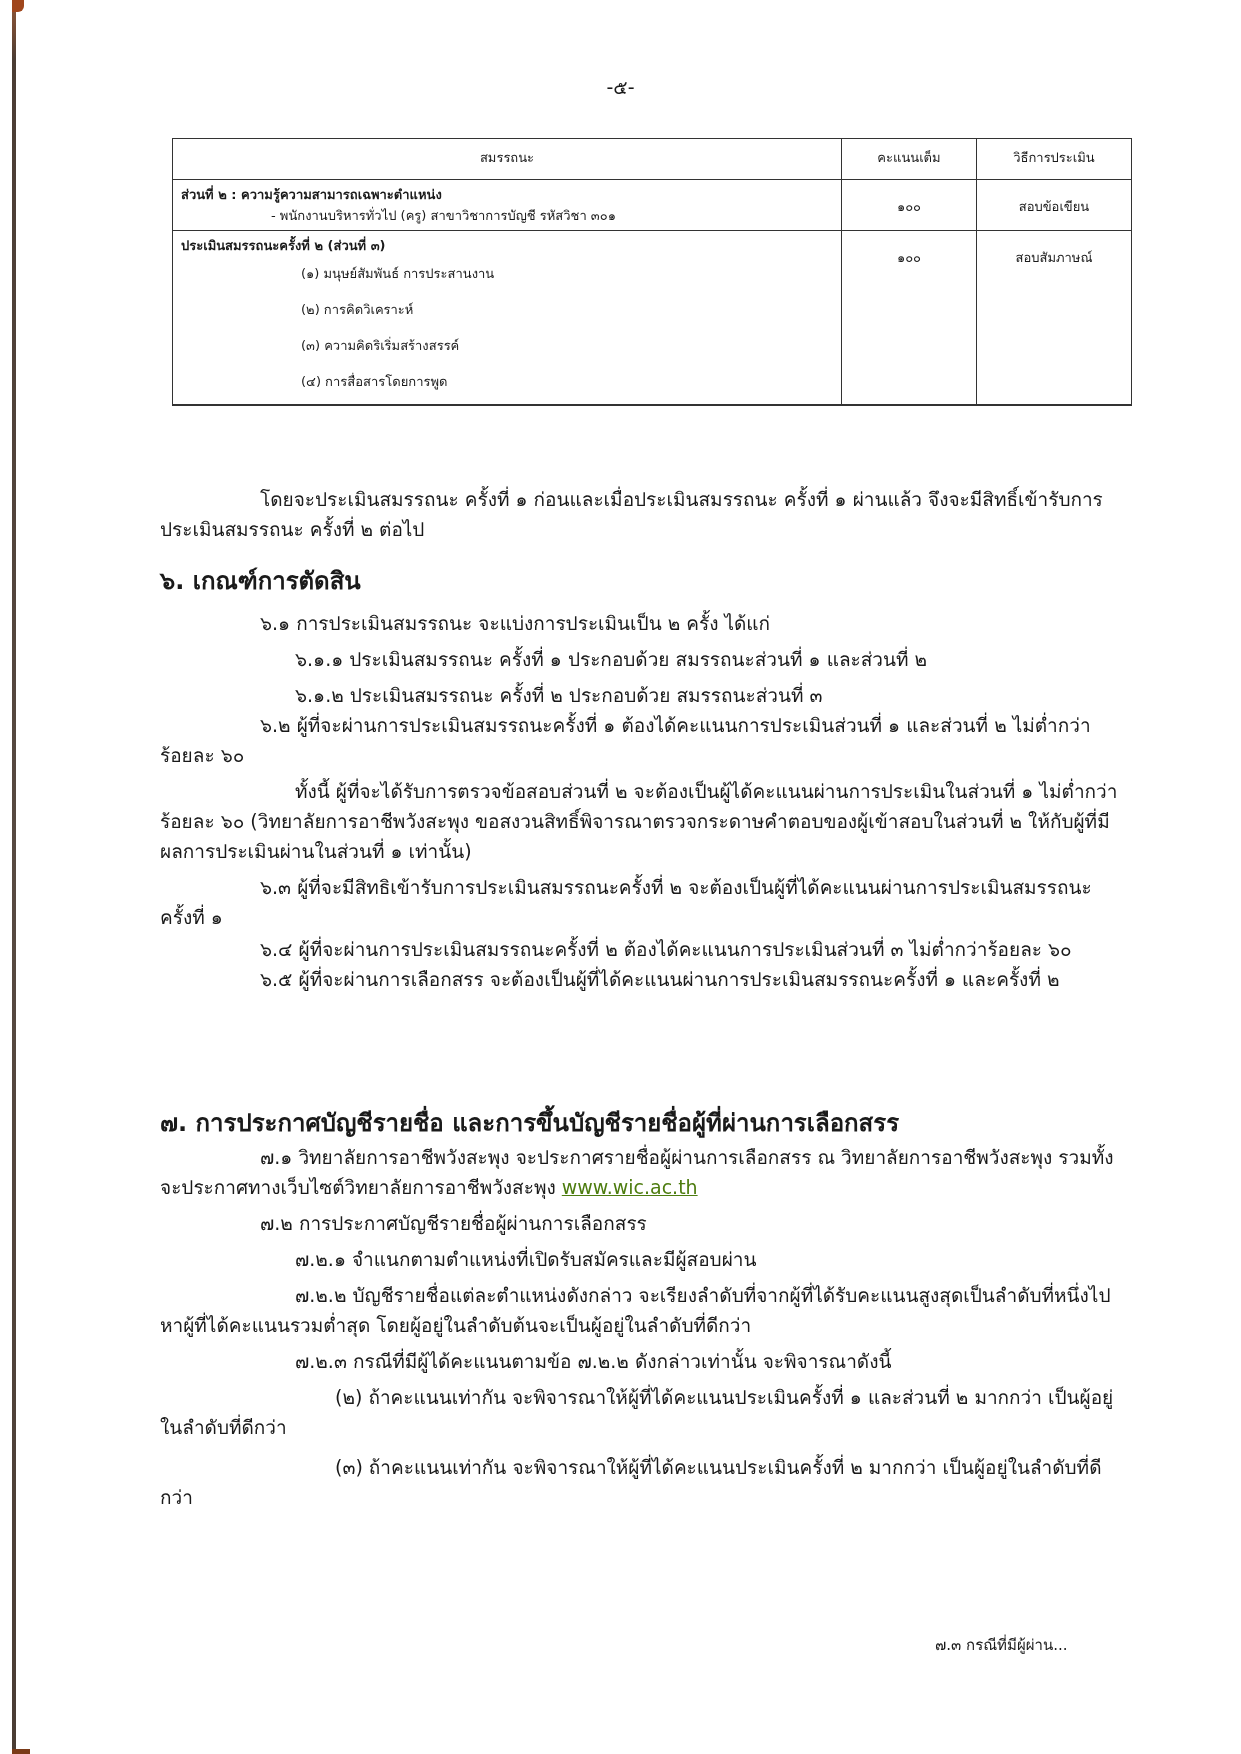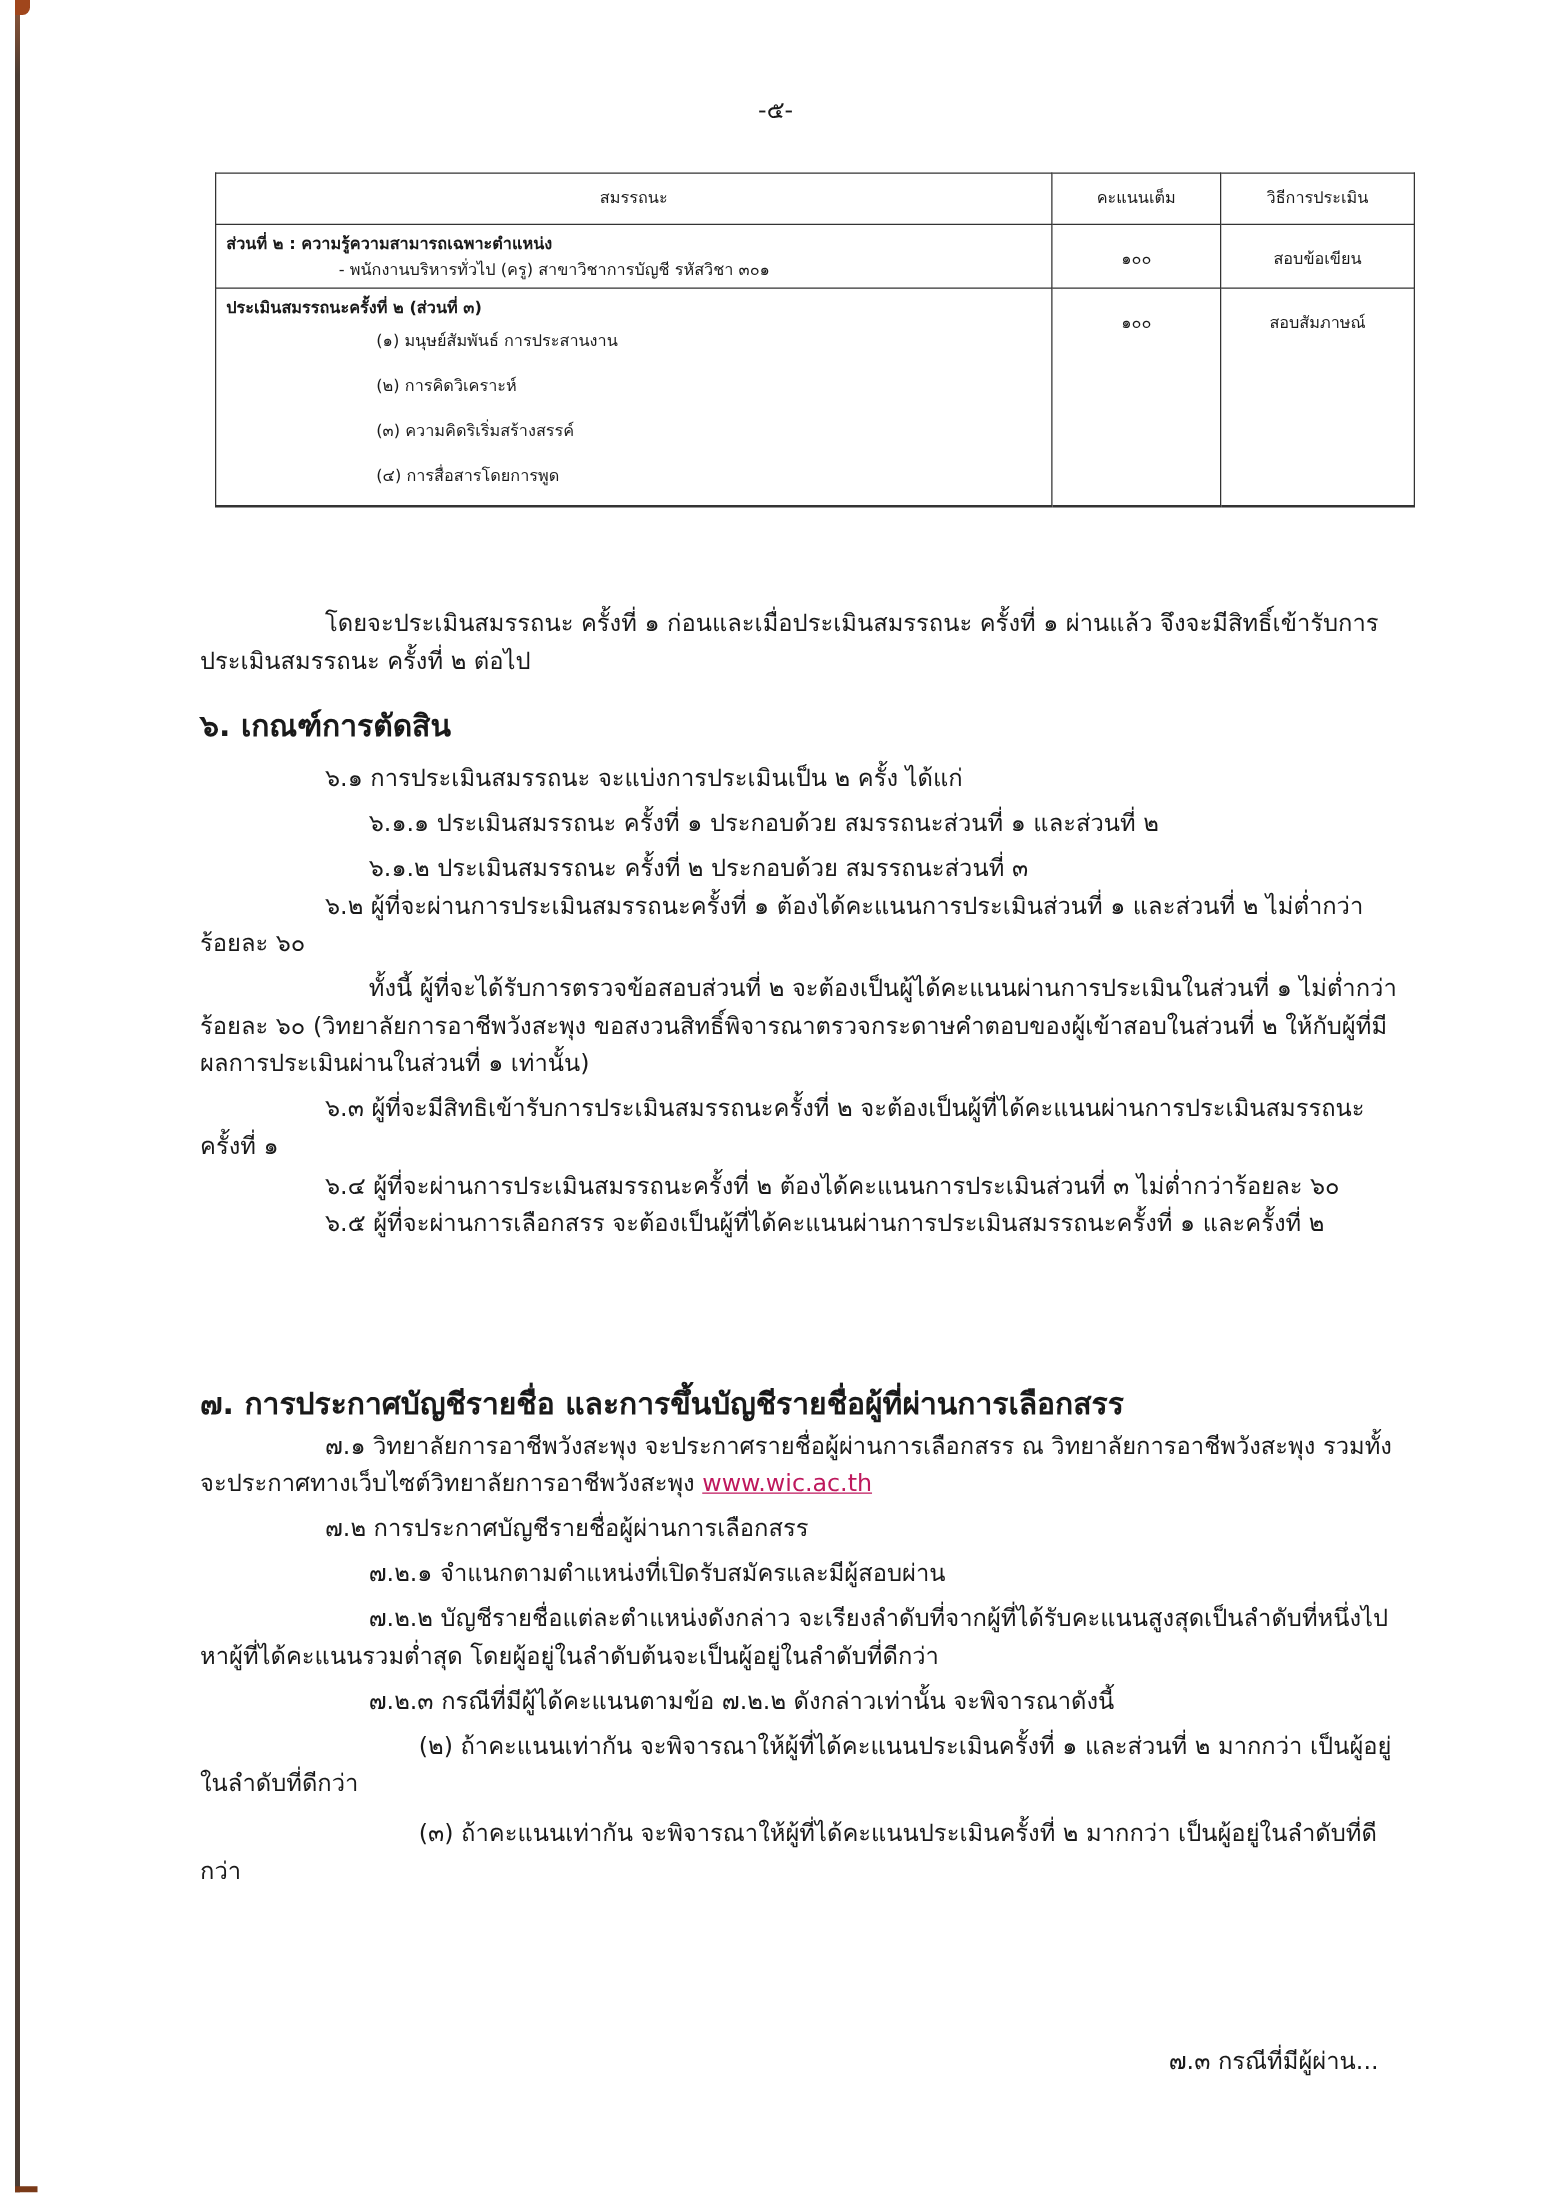--- a/index.html
+++ b/index.html
@@ -34,22 +34,22 @@
   table.comp tr.r3 td { border-bottom-width: 2px; }
   .bold { font-weight: bold; }
   .indent-sub { padding-left: 90px; }
   .list-item { padding-left: 120px; line-height: 36px; }
   .doc { position: absolute; left: 160px; width: 960px; font-size: 19px; line-height: 30px; }
   .p { margin: 0; }
   .i1 { text-indent: 100px; }
   .i2 { text-indent: 135px; }
   .i3 { text-indent: 175px; }
   .section-heading { font-weight: bold; font-size: 24px; }
-  a.link { color: #be185d; text-decoration: underline; }
-  .continuation { position: absolute; left: 935px; top: 1633px; font-size: 19px; }
+  a.link { color: #4d7c0f; text-decoration: underline; }
+  .continuation { position: absolute; left: 935px; top: 1633px; font-size: 15px; }
 </style>
 </head>
 <body>
 
 <div class="edge-strip"></div>
 <div class="corner-top"></div>
 <div class="corner-bottom"></div>
 
 <div class="page-number">-๕-</div>
 

